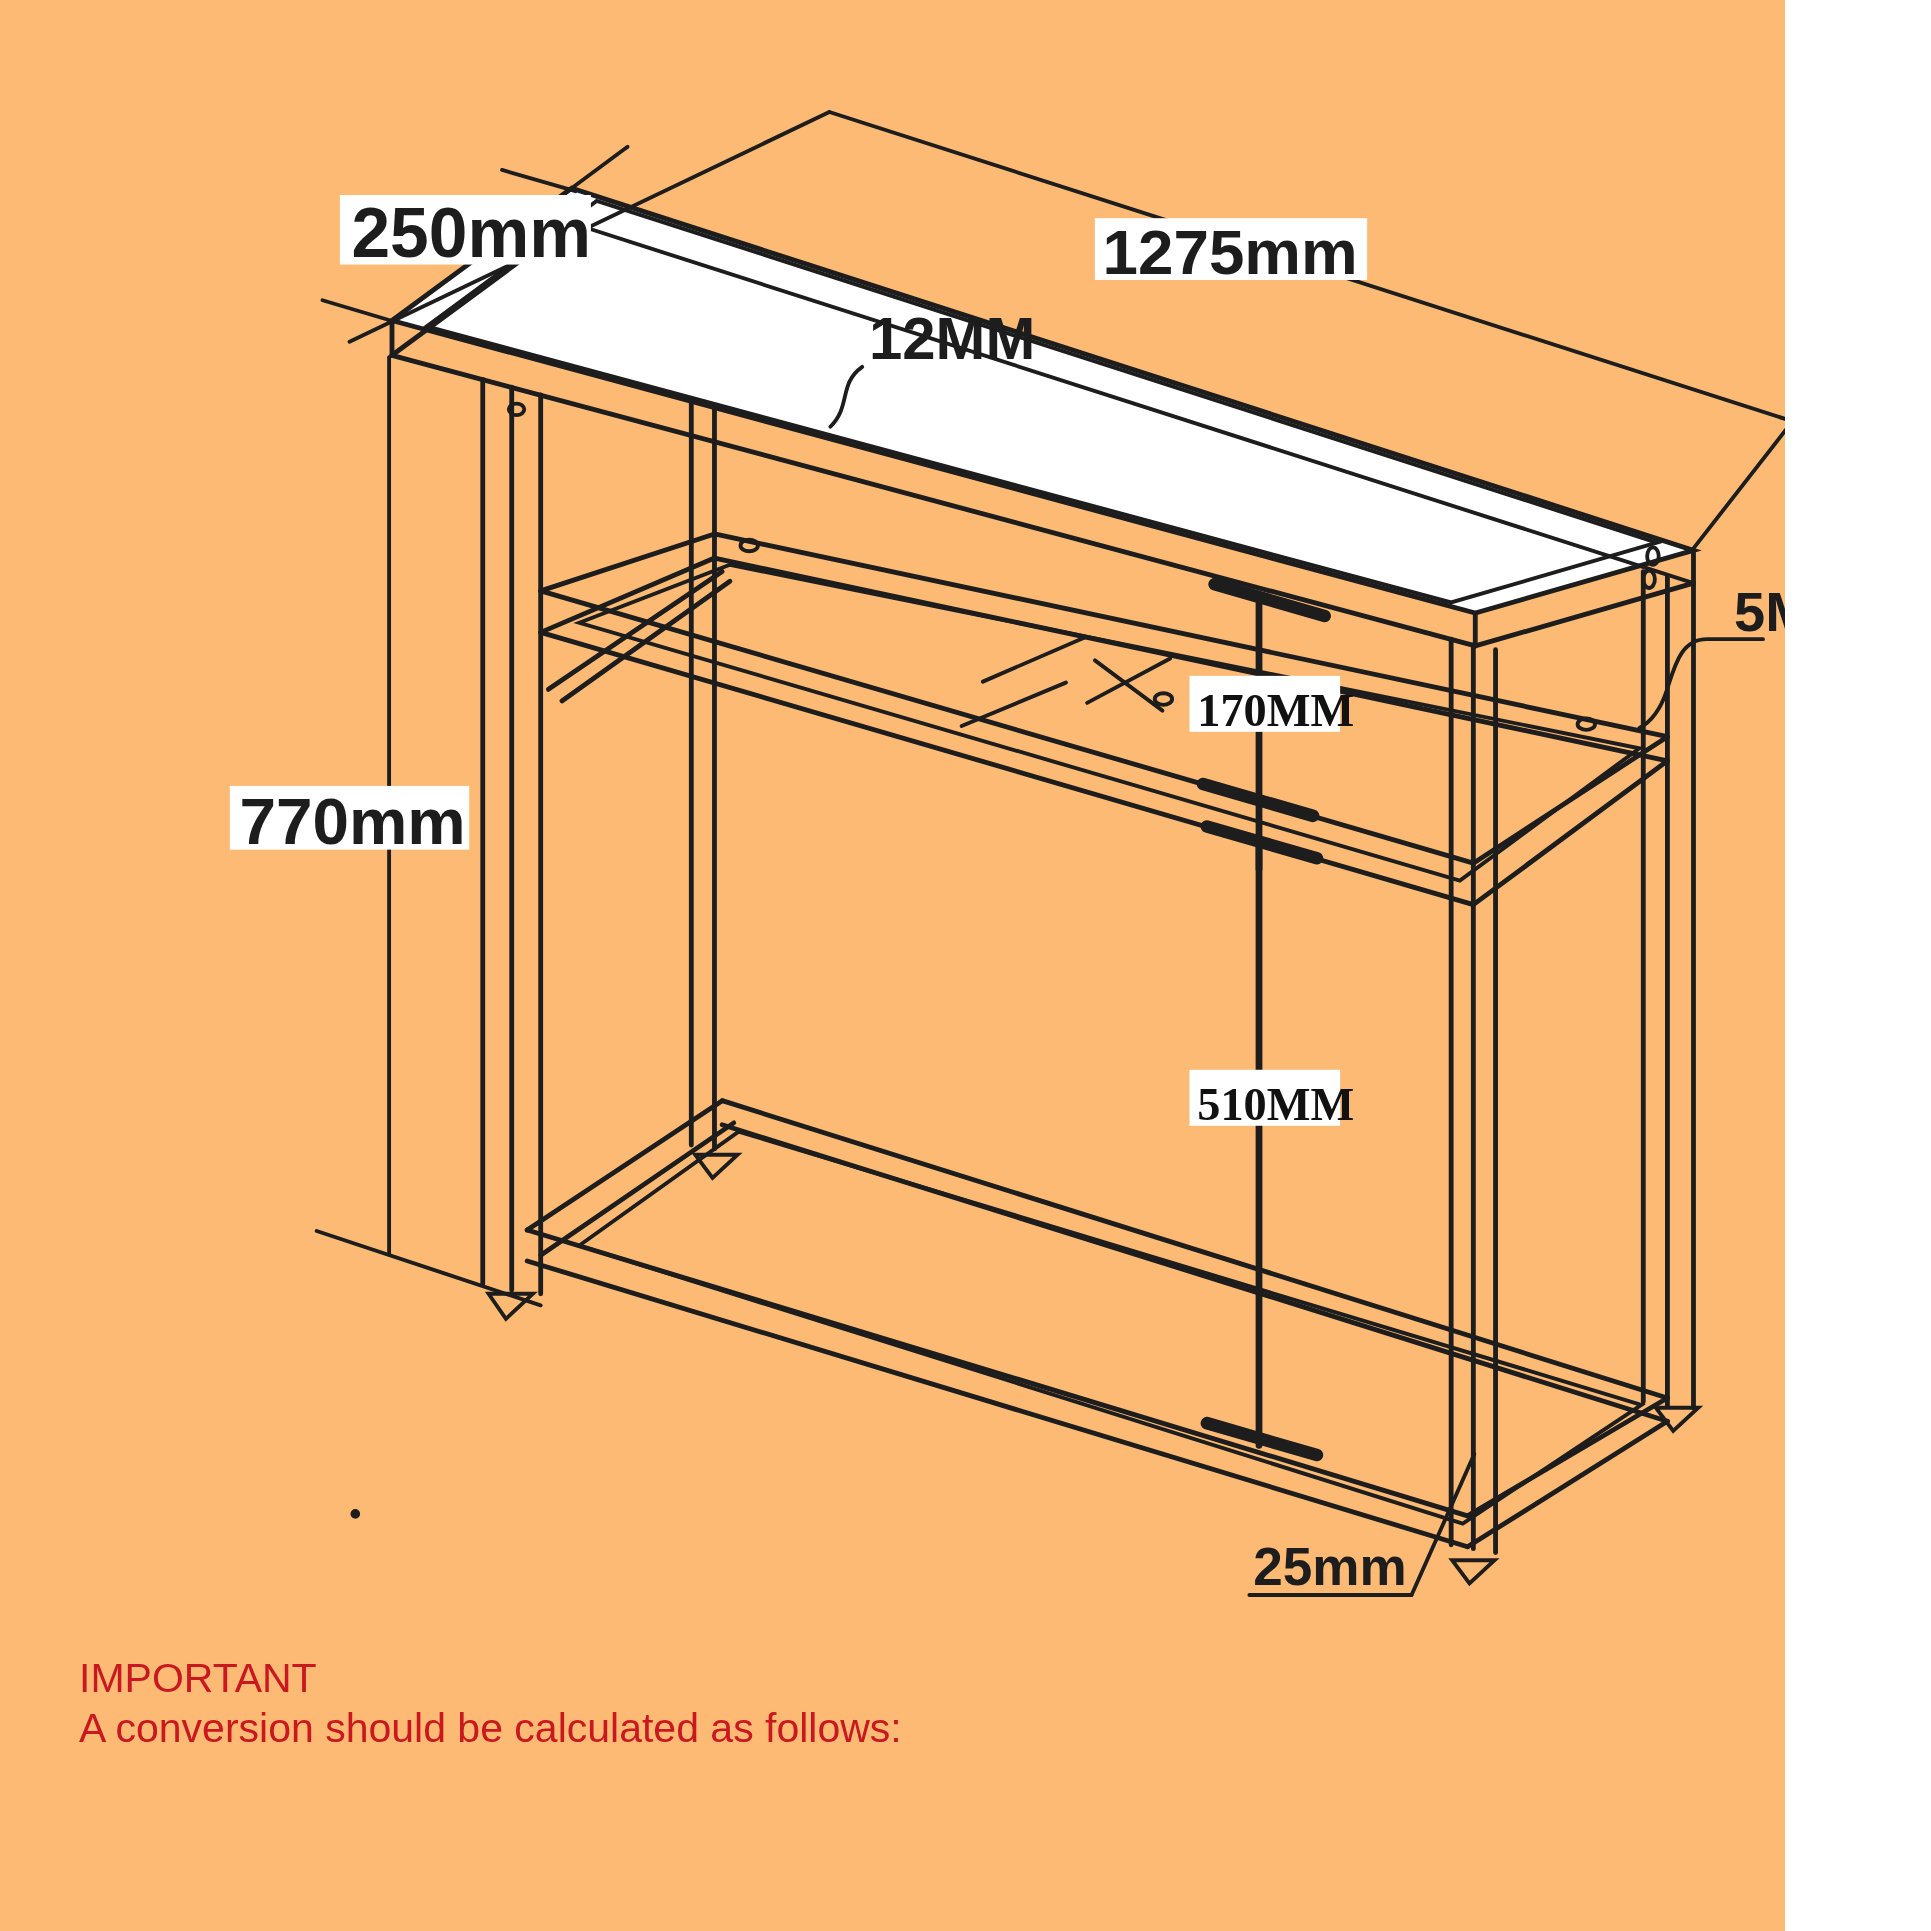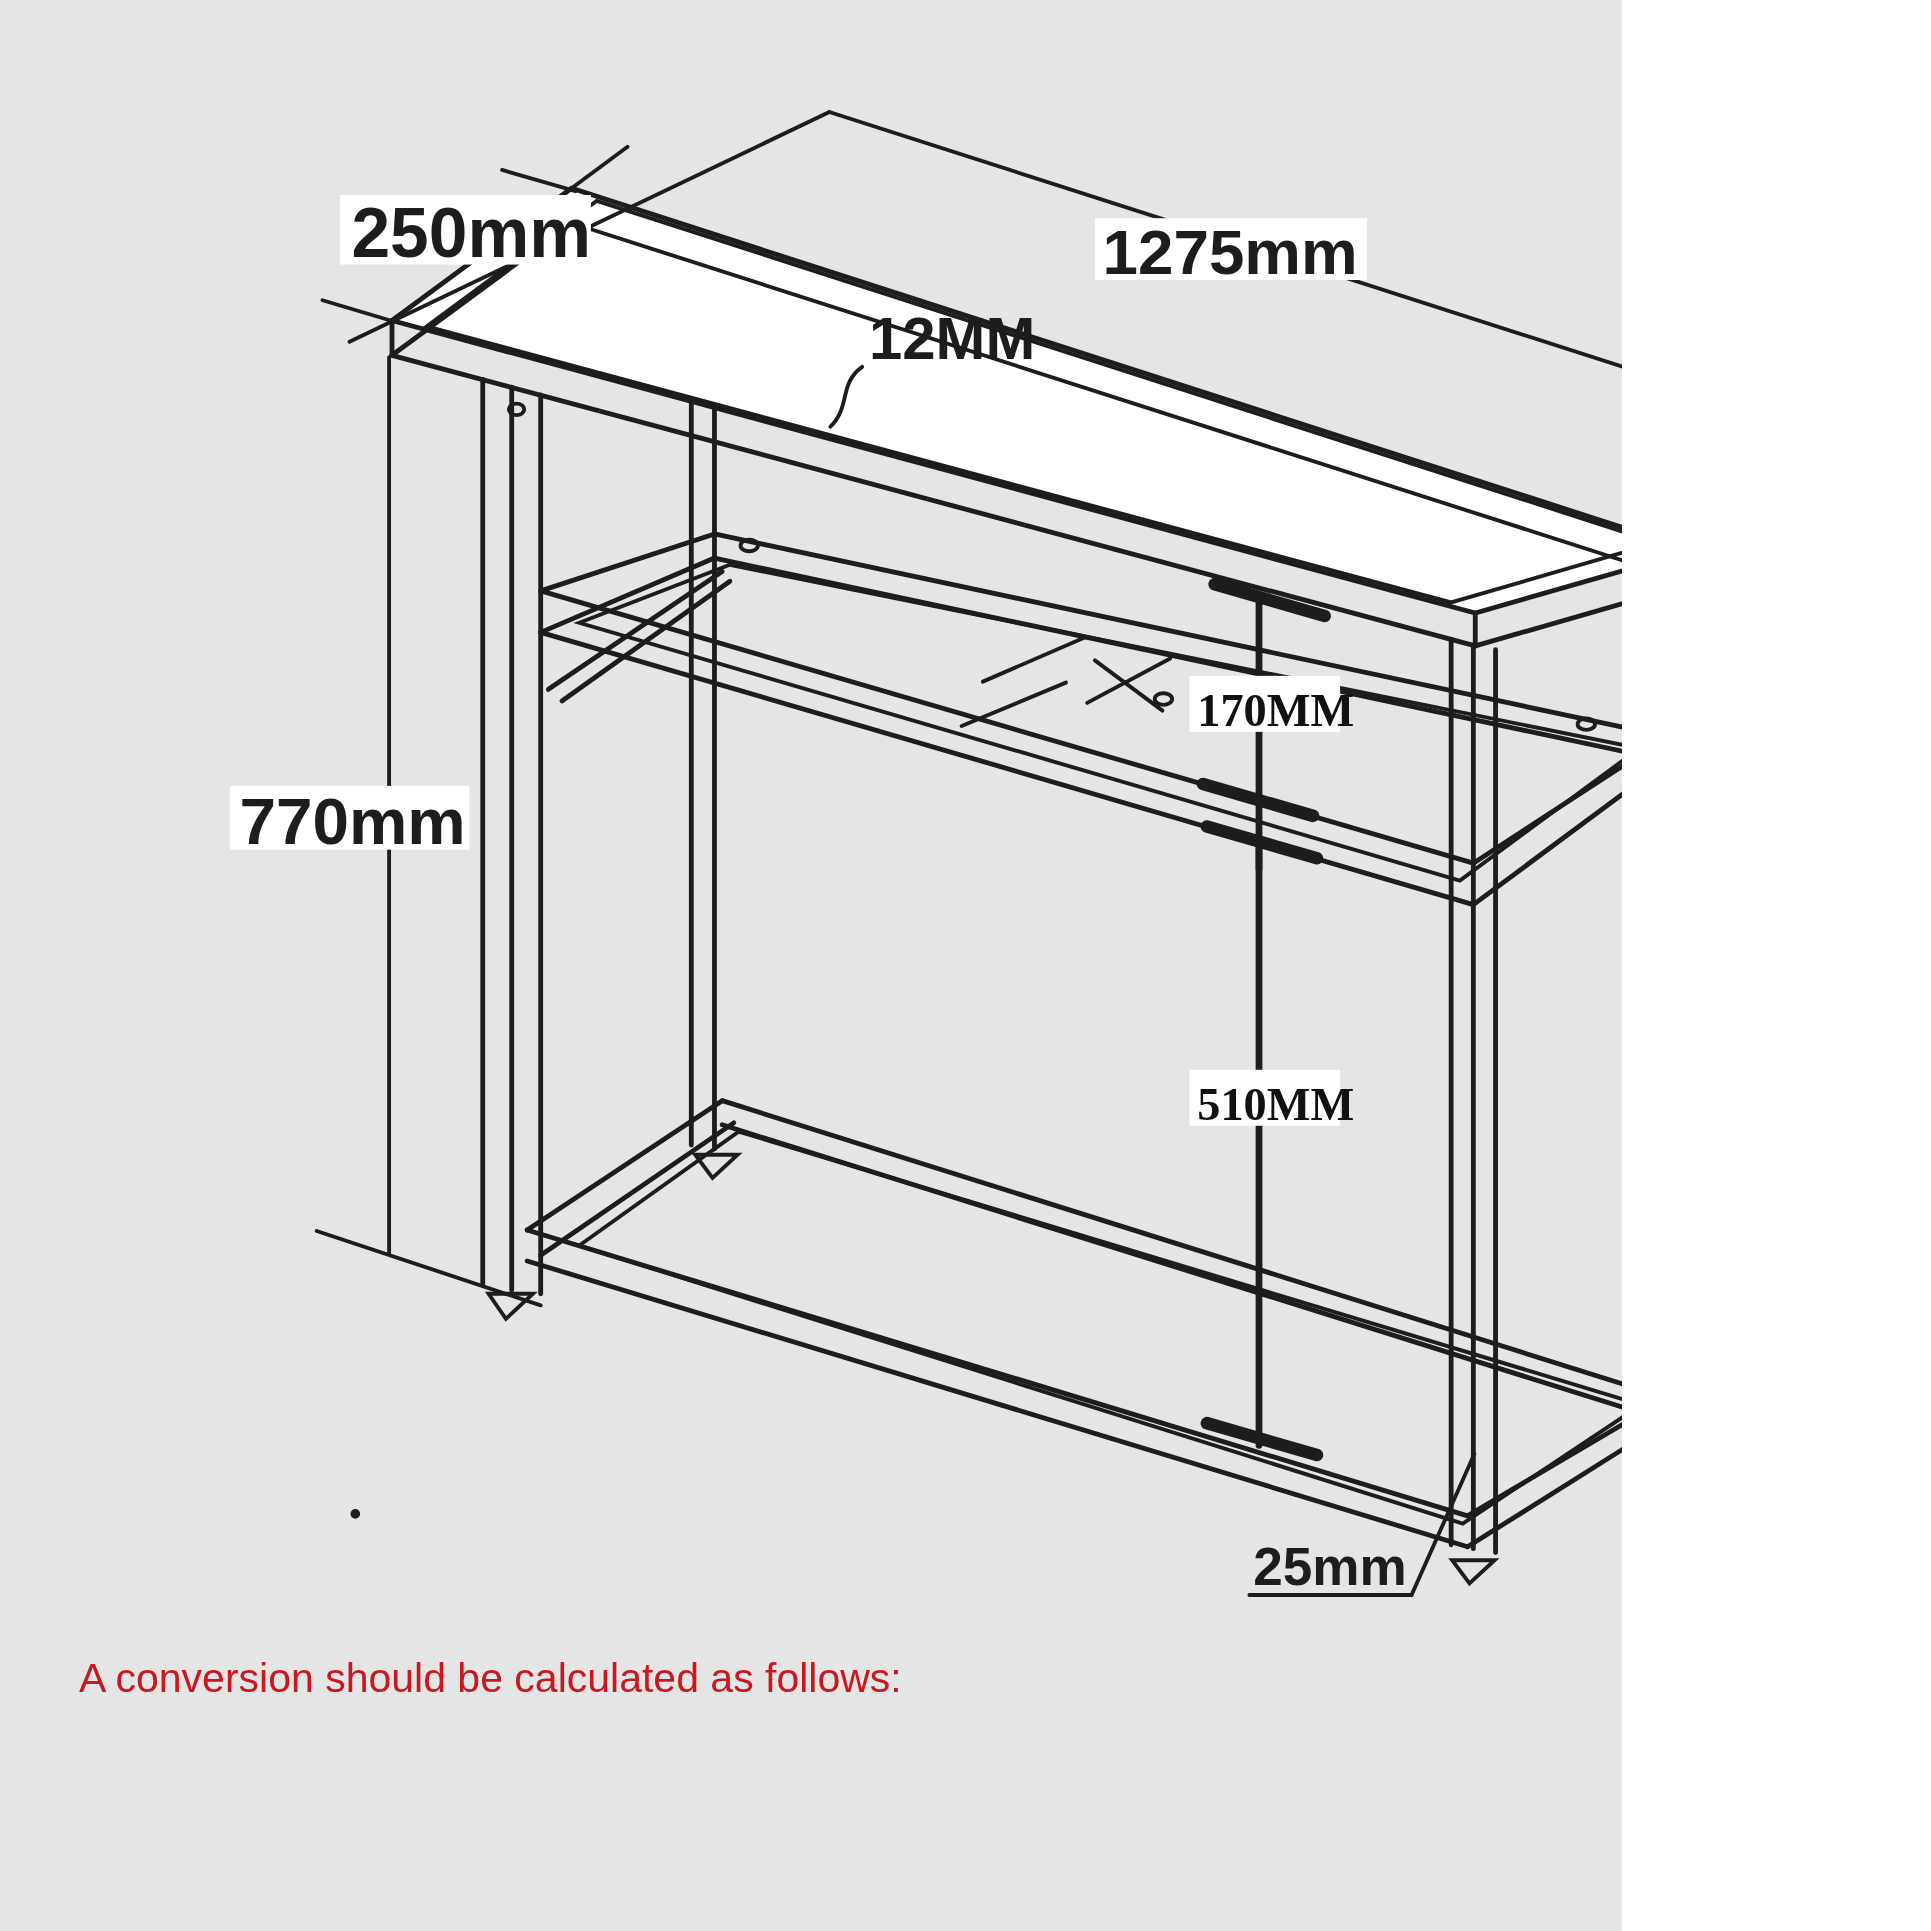--- a/index.html
+++ b/index.html
@@ -1,16 +1,16 @@
 <!DOCTYPE html>
 <html><head>
 <meta charset="utf-8">
 <style>
   html,body{margin:0;padding:0;background:#ffffff;}
-  #stage{position:relative;width:1622px;height:1931px;background:#e5e5e5;overflow:hidden;
+  #stage{position:relative;width:1785px;height:1931px;background:#fdba74;overflow:hidden;
          font-family:"Liberation Sans",sans-serif;}
   svg{position:absolute;left:0;top:0;}
   .lbl{font-family:"Liberation Sans",sans-serif;font-weight:bold;fill:#1d1d1d;}
   .lbl-serif{font-family:"Liberation Serif",serif;font-weight:bold;fill:#111111;}
   #notes{position:absolute;left:79px;top:1653px;line-height:50px;font-size:41px;
          font-family:"Liberation Sans",sans-serif;}
   #notes div{white-space:nowrap;}
 </style>
 </head>
 <body>
@@ -148,17 +148,18 @@
   <text class="lbl" x="1142" y="284" font-size="66">1275mm</text>
   <text class="lbl" x="900" y="372" font-size="62">12MM</text>
   <text class="lbl" x="1796" y="654" font-size="58">5MM</text>
   <text class="lbl" x="248" y="874" font-size="68">770mm</text>
   <text class="lbl-serif" x="1240" y="752" font-size="48">170MM</text>
   <text class="lbl-serif" x="1240" y="1160" font-size="48">510MM</text>
   <text class="lbl" x="1298" y="1642" font-size="55">25mm</text>
 </svg>
 
 <div id="notes" style="color: rgb(201, 24, 31);">
+  <div>IMPORTANT</div>
   <div>A conversion should be calculated as follows:</div>
 </div>
 
 </div>
 
 
 </body></html>

